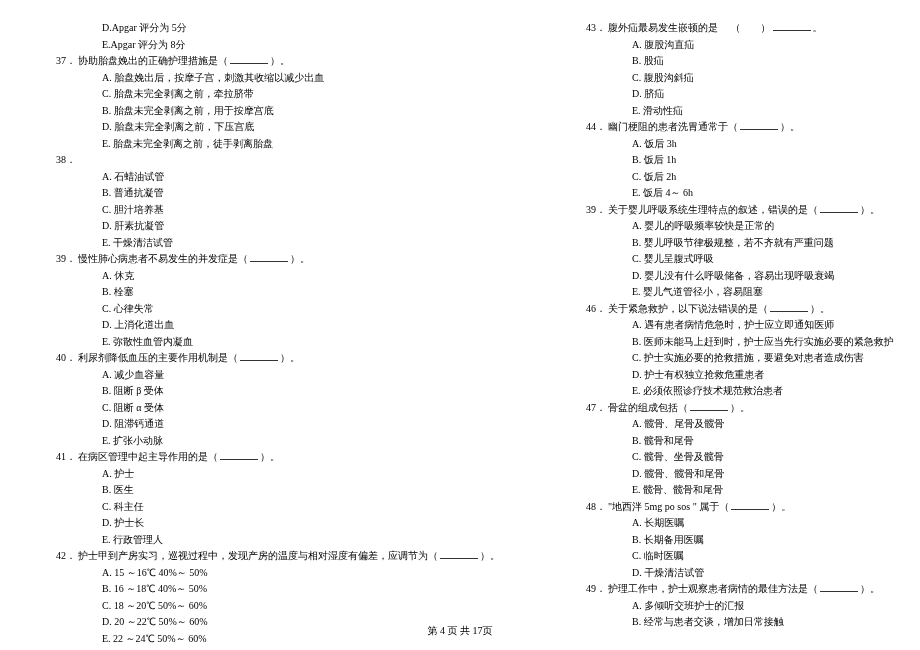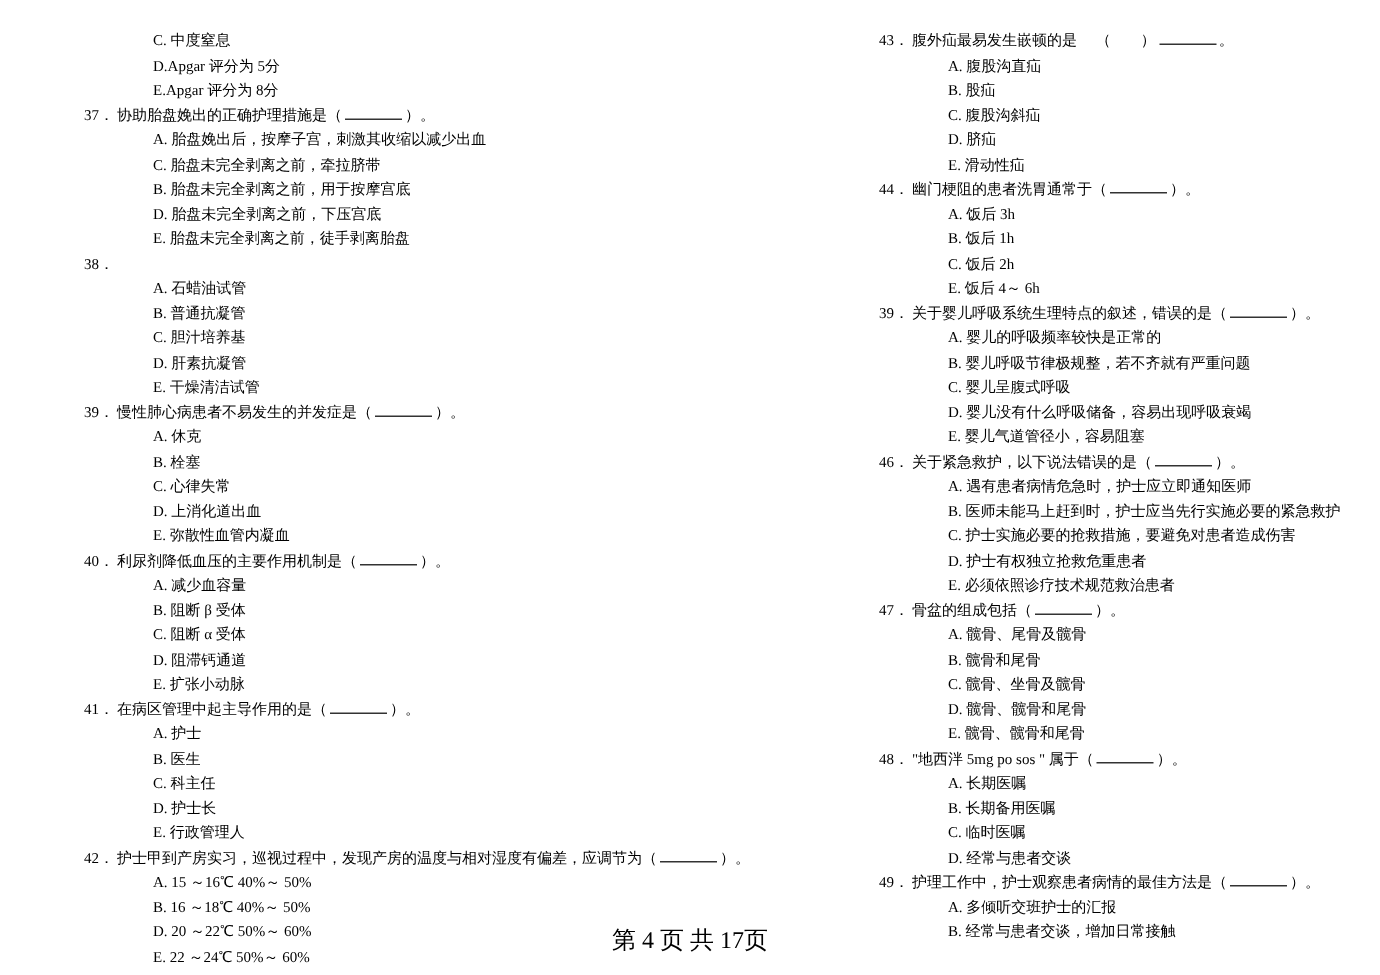--- a/index.html
+++ b/index.html
@@ -50,32 +50,29 @@
       min-width: 38px;
       height: 10px;
       vertical-align: baseline;
       margin: 0 2px;
     }
     .footer {
       position: absolute;
       bottom: 12px;
       width: 100%;
       text-align: center;
-      font-size: 16px;
+      font-size: 10px;
     }
   </style>
 </head>
 <body>
 
 <div class="page">
   <div class="column" id="left-col">
       <div class="line indent2">
-        <span>C. 中度窒息</span>
-      </div>
-      <div class="line indent2">
         <span>D.Apgar 评分为 5分</span>
       </div>
       <div class="line indent2">
         <span>E.Apgar 评分为 8分</span>
       </div>
       <div class="line">
         <span class="qnum">37．</span>
         <span class="qtext">协助胎盘娩出的正确护理措施是（<span class="blank"></span>）。</span>
       </div>
       <div class="line indent2">
@@ -172,20 +169,23 @@
         <span class="qnum">42．</span>
         <span class="qtext">护士甲到产房实习，巡视过程中，发现产房的温度与相对湿度有偏差，应调节为（<span class="blank"></span>）。</span>
       </div>
       <div class="line indent2">
         <span>A. 15 ～16℃ 40%～  50%</span>
       </div>
       <div class="line indent2">
         <span>B. 16 ～18℃ 40%～  50%</span>
       </div>
       <div class="line indent2">
+        <span>C. 18 ～20℃ 50%～  60%</span>
+      </div>
+      <div class="line indent2">
         <span>D. 20 ～22℃ 50%～  60%</span>
       </div>
       <div class="line indent2">
         <span>E. 22 ～24℃ 50%～  60%</span>
       </div>
     </div>
   <div class="column" id="right-col">
       <div class="line">
         <span class="qnum">43．</span>
         <span class="qtext">腹外疝最易发生嵌顿的是 　（　　）<span class="blank"></span>。</span>
@@ -285,21 +285,21 @@
       <div class="line indent2">
         <span>A.  长期医嘱</span>
       </div>
       <div class="line indent2">
         <span>B.  长期备用医嘱</span>
       </div>
       <div class="line indent2">
         <span>C.  临时医嘱</span>
       </div>
       <div class="line indent2">
-        <span>D.  经常与患者交谈</span>
+        <span>D.  干燥清洁试管</span>
       </div>
       <div class="line">
         <span class="qnum">49．</span>
         <span class="qtext">护理工作中，护士观察患者病情的最佳方法是（<span class="blank"></span>）。</span>
       </div>
       <div class="line indent2">
         <span>A.  多倾听交班护士的汇报</span>
       </div>
       <div class="line indent2">
         <span>B.  经常与患者交谈，增加日常接触</span>

